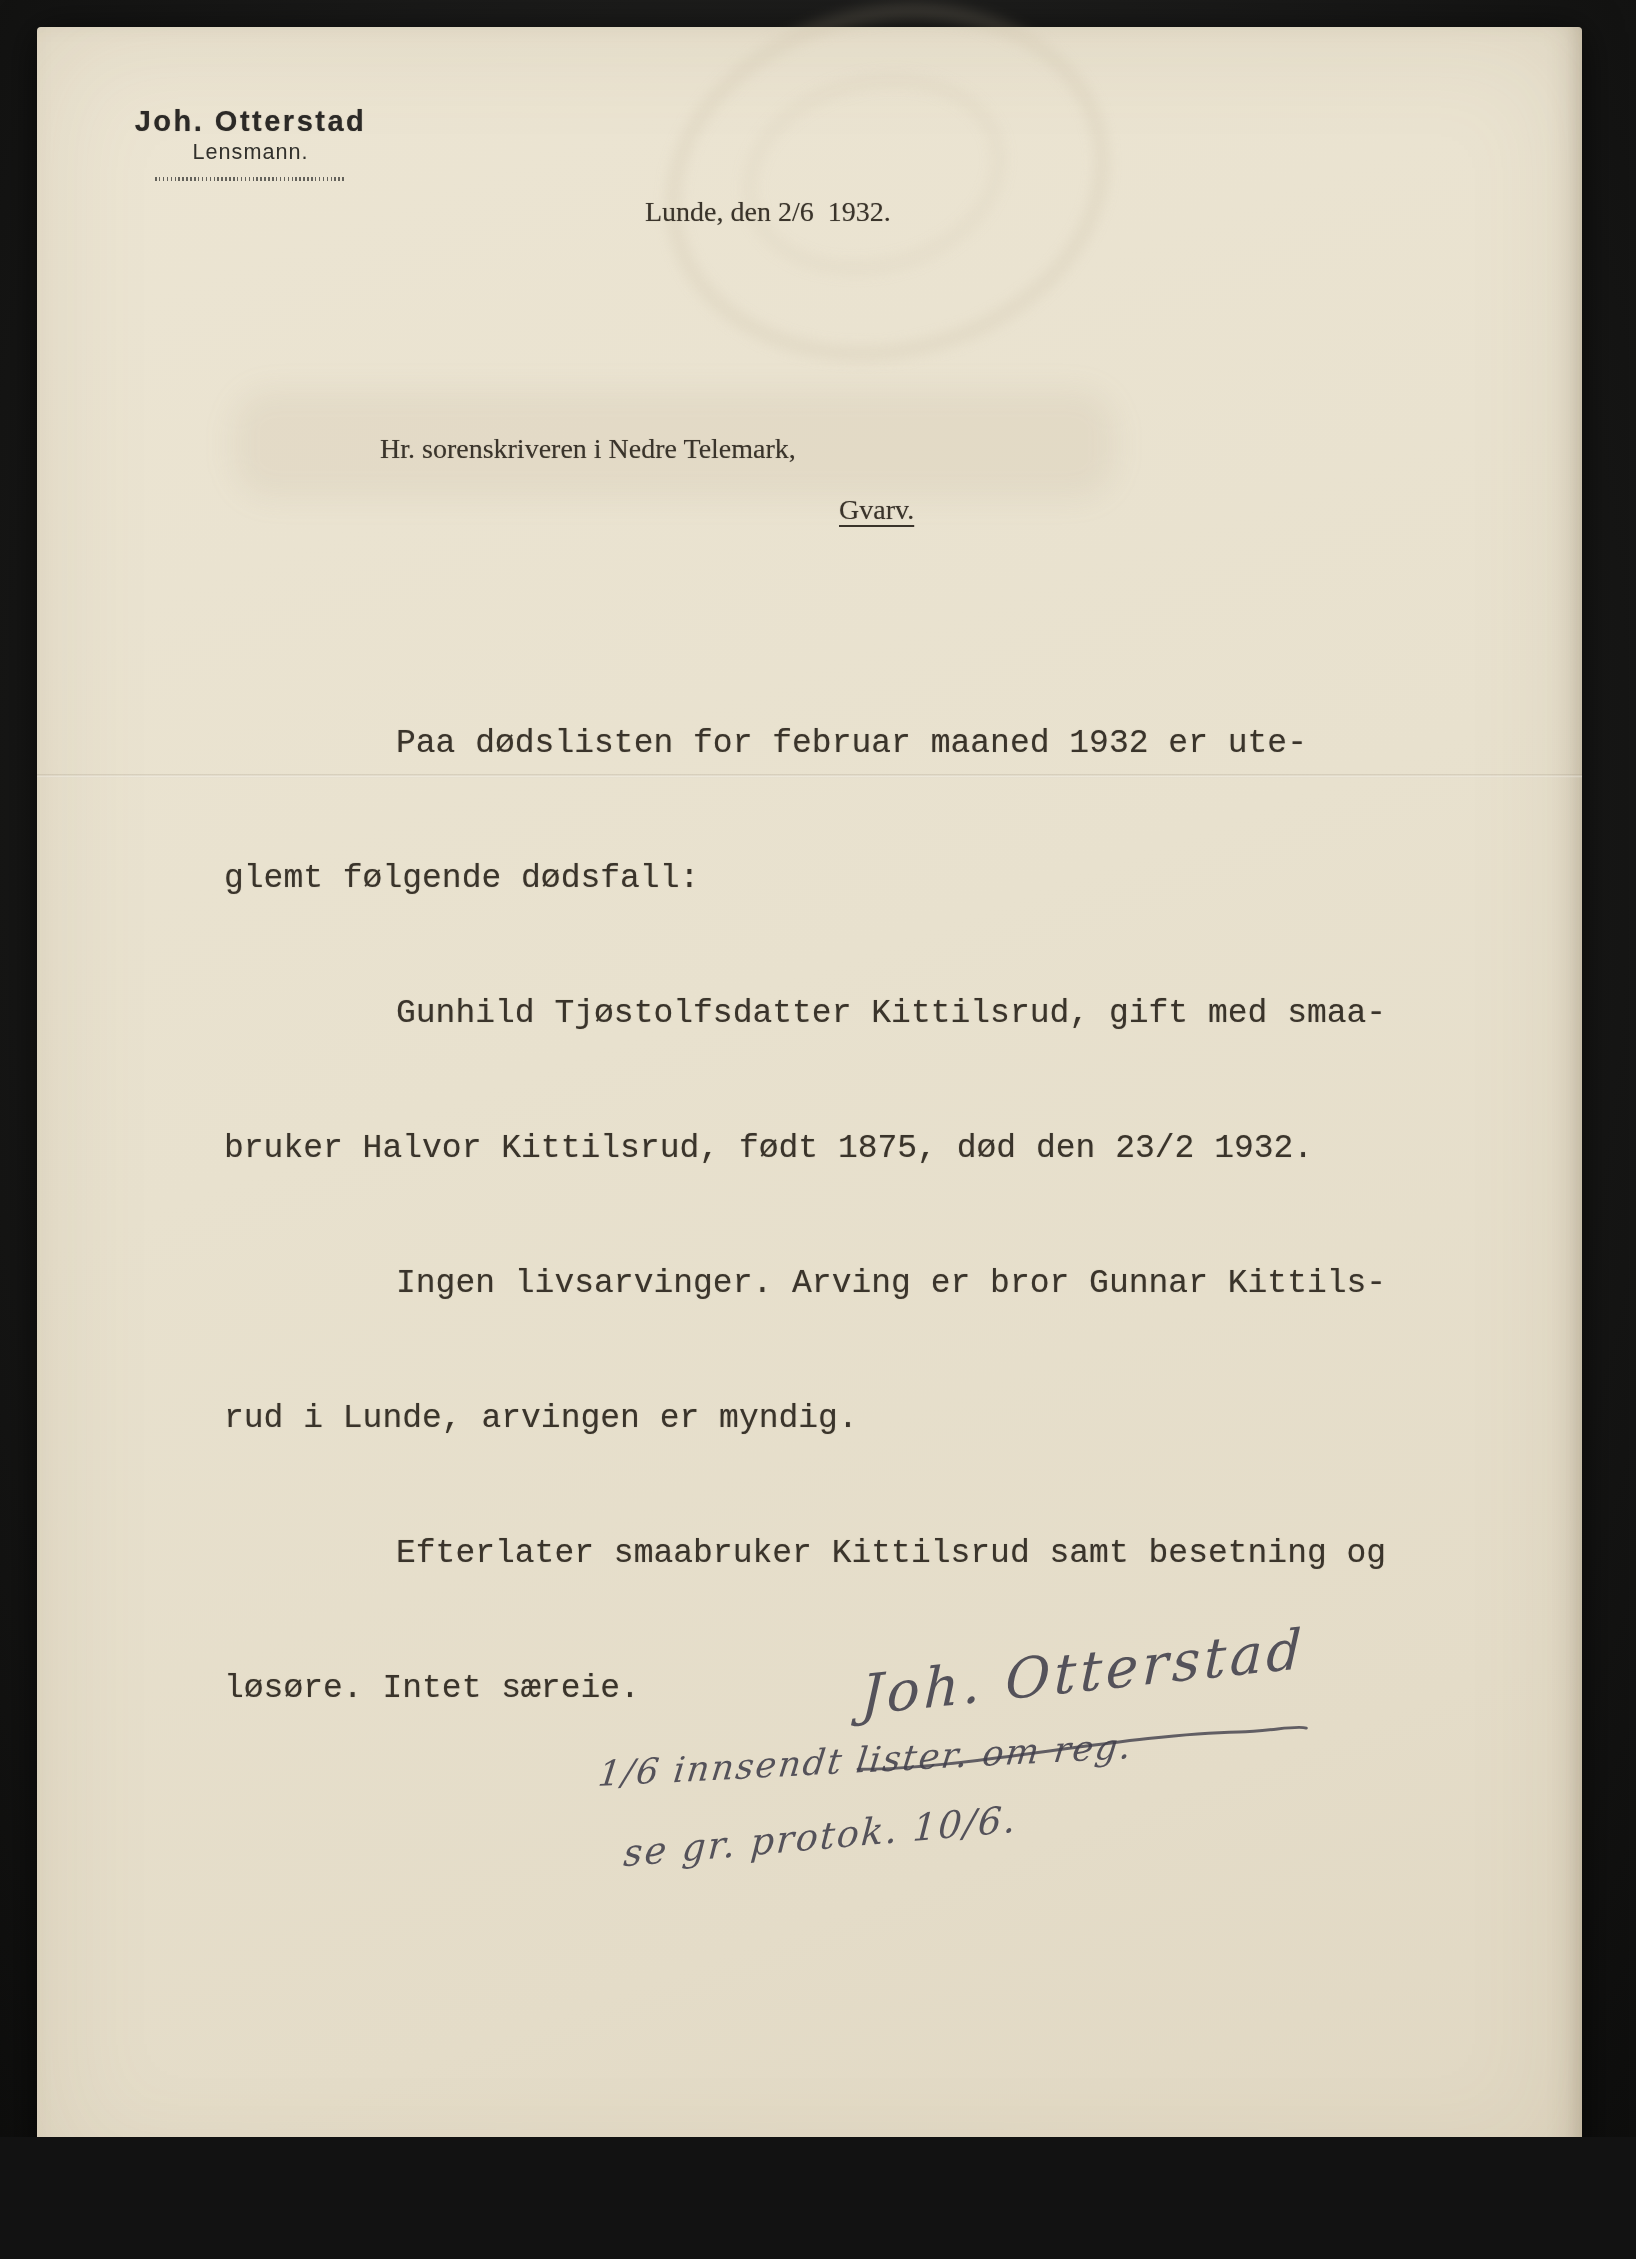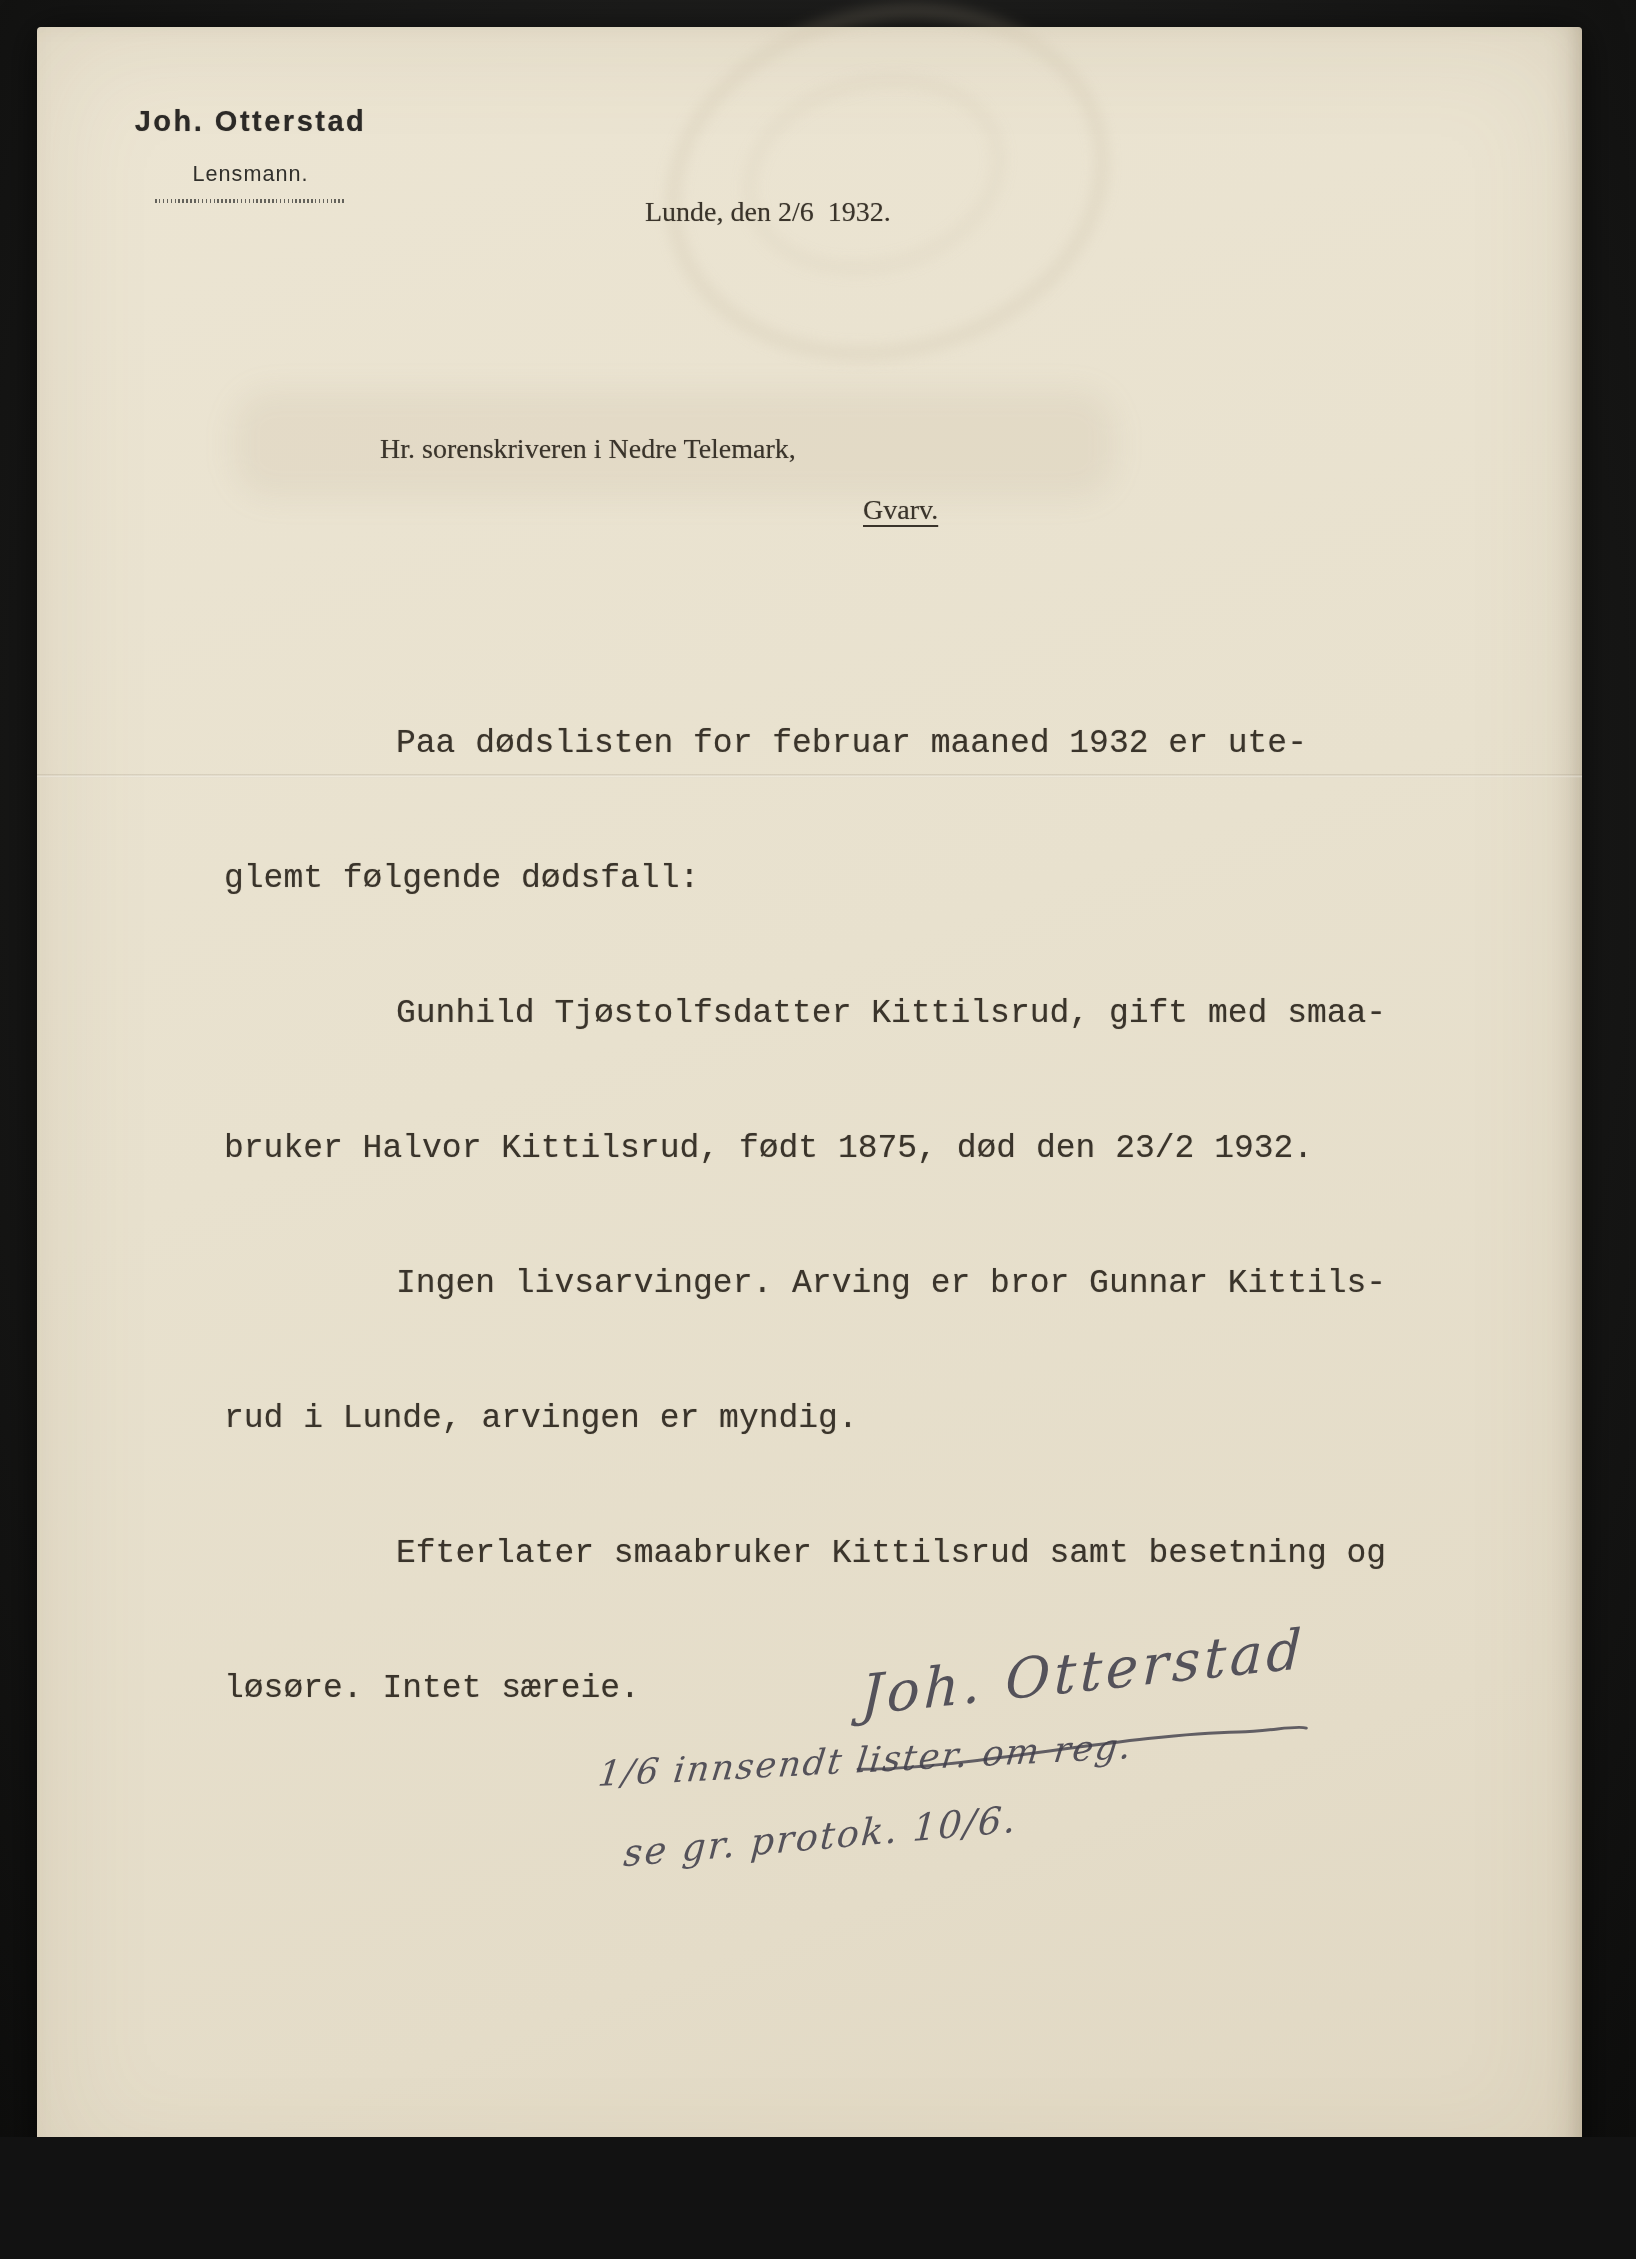--- a/index.html
+++ b/index.html
@@ -69,21 +69,21 @@
   }
   .lh-name {
     font-size: 29px;
     font-weight: bold;
     letter-spacing: 2.5px;
     color: #2b2926;
     text-shadow: 0 0 1px rgba(43,41,38,0.5);
   }
   .lh-title {
     font-size: 21.6px;
-    margin-top: 23px;
+    margin-top: 1px;
     letter-spacing: 1px;
     color: #31302c;
   }
   .lh-rule {
     margin: 11.8px auto 0;
     width: 191px;
     height: 3.9px;
     background: repeating-linear-gradient(90deg, #4c4b46 0 1.5px, transparent 1.5px 3.9px);
     opacity: 0.85;
   }
@@ -91,21 +91,21 @@
   .tw {
     position: absolute;
     font-family: Liberation Serif, serif;
     font-size: 28px;
     color: #3a342b;
     white-space: pre;
     text-shadow: 0 0 1px rgba(58,52,43,0.40);
   }
   .dateline { left: 608px; top: 169px; }
   .addr     { left: 343px; top: 406px; }
-  .place    { left: 802px; top: 467px; text-decoration: underline; text-underline-offset: 5.9px; margin-left: 24px; }
+  .place    { left: 802px; top: 467px; text-decoration: underline; text-underline-offset: 5.9px; }
   .para {
     position: absolute;
     left: 187px;
     width: 1235px;
     font-family: "Liberation Mono", monospace;
     font-size: 33px;
     color: #3a342b;
     line-height: 45px;
     white-space: pre;
     text-shadow: 0 0 1px rgba(58,52,43,0.40);

